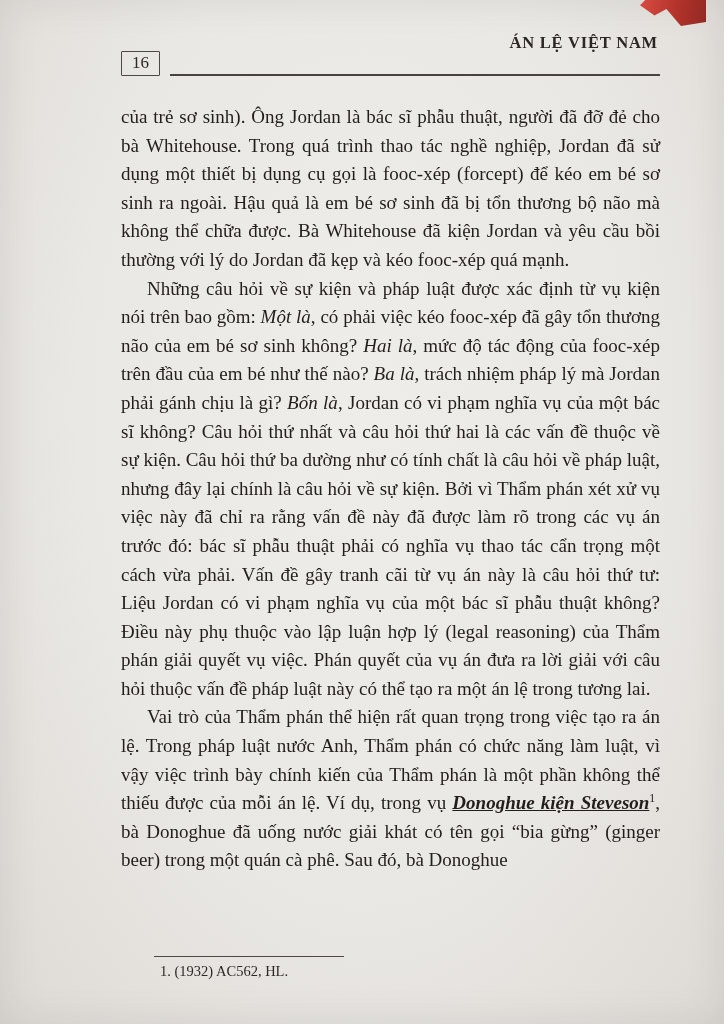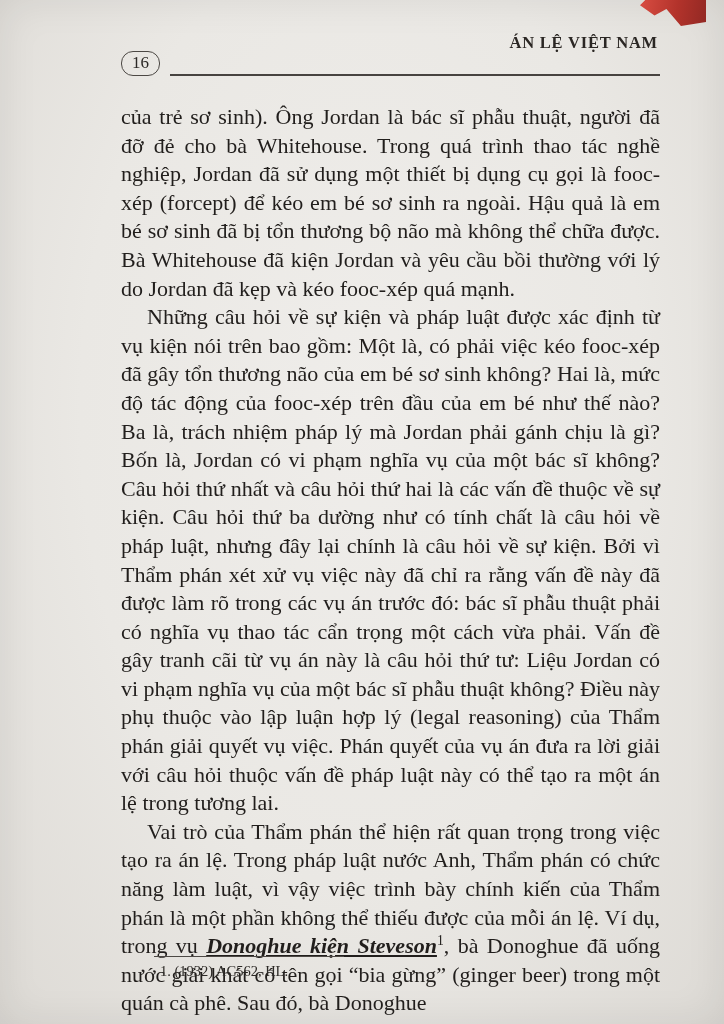--- a/index.html
+++ b/index.html
@@ -29,21 +29,21 @@
   }
 
   
   .header {
     display: flex;
     align-items: flex-end;
     height: 30px;
   }
   .page-num-box {
     border: 1.6px solid #4c4844;
-    border-radius: 12px;
+    border-radius: 1px;
     padding: 1px 10px 2px;
     font-size: 17px;
     line-height: 20px;
     color: #2c2926;
     background: transparent;
     margin-right: 10px;
   }
   .header-right {
     flex: 1;
     display: flex;
@@ -59,28 +59,28 @@
     padding-right: 2px;
   }
   .header-rule {
     width: 100%;
     border-bottom: 2.4px solid #474340;
   }
 
   
   .body-text {
     margin-top: 27px;
-    font-size: 22px;
+    font-size: 19px;
     line-height: 28.6px;
     text-align: justify;
   }
   .para { margin: 0; }
   .para.indent { text-indent: 26px; }
   .seg-n { font-style: normal; }
-  .seg-i { }
+  .seg-i { font-style: italic; }
   .seg-bi { font-weight: bold; font-style: italic; text-decoration: underline; }
   sup.seg-sup {
     font-size: 0.62em;
     line-height: 0;
     vertical-align: super;
     font-style: normal;
     font-weight: normal;
   }
 
   

